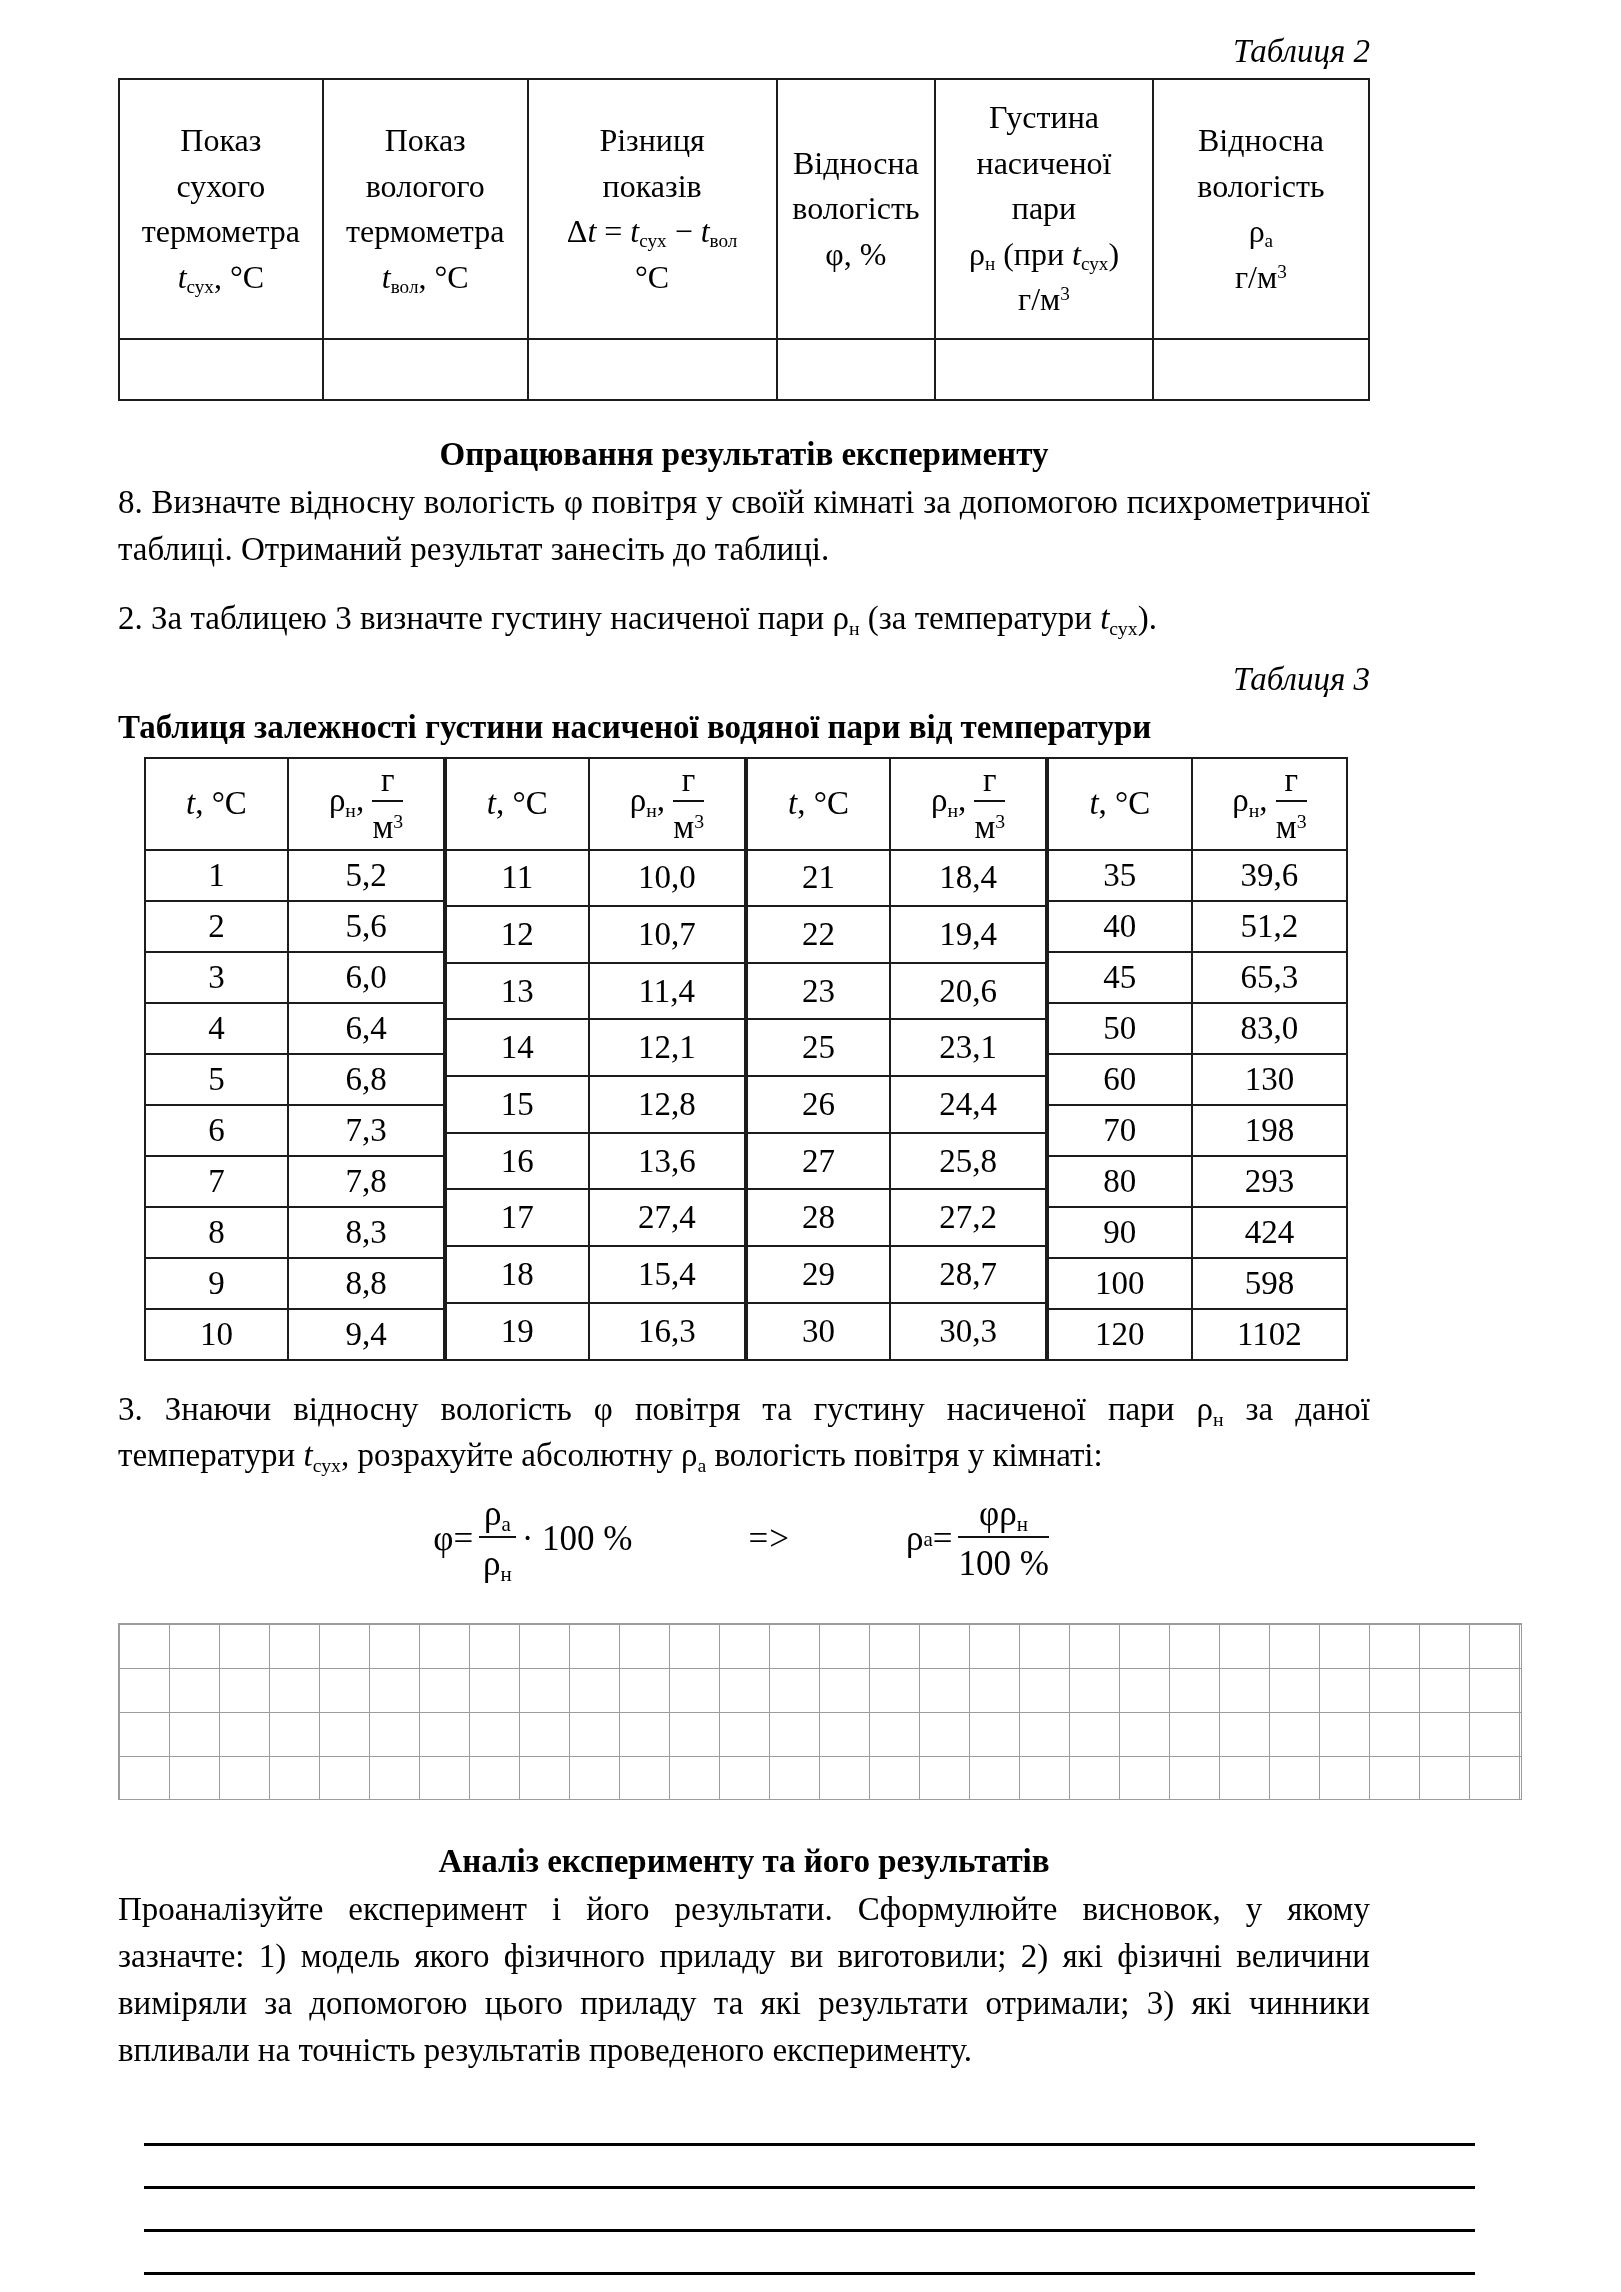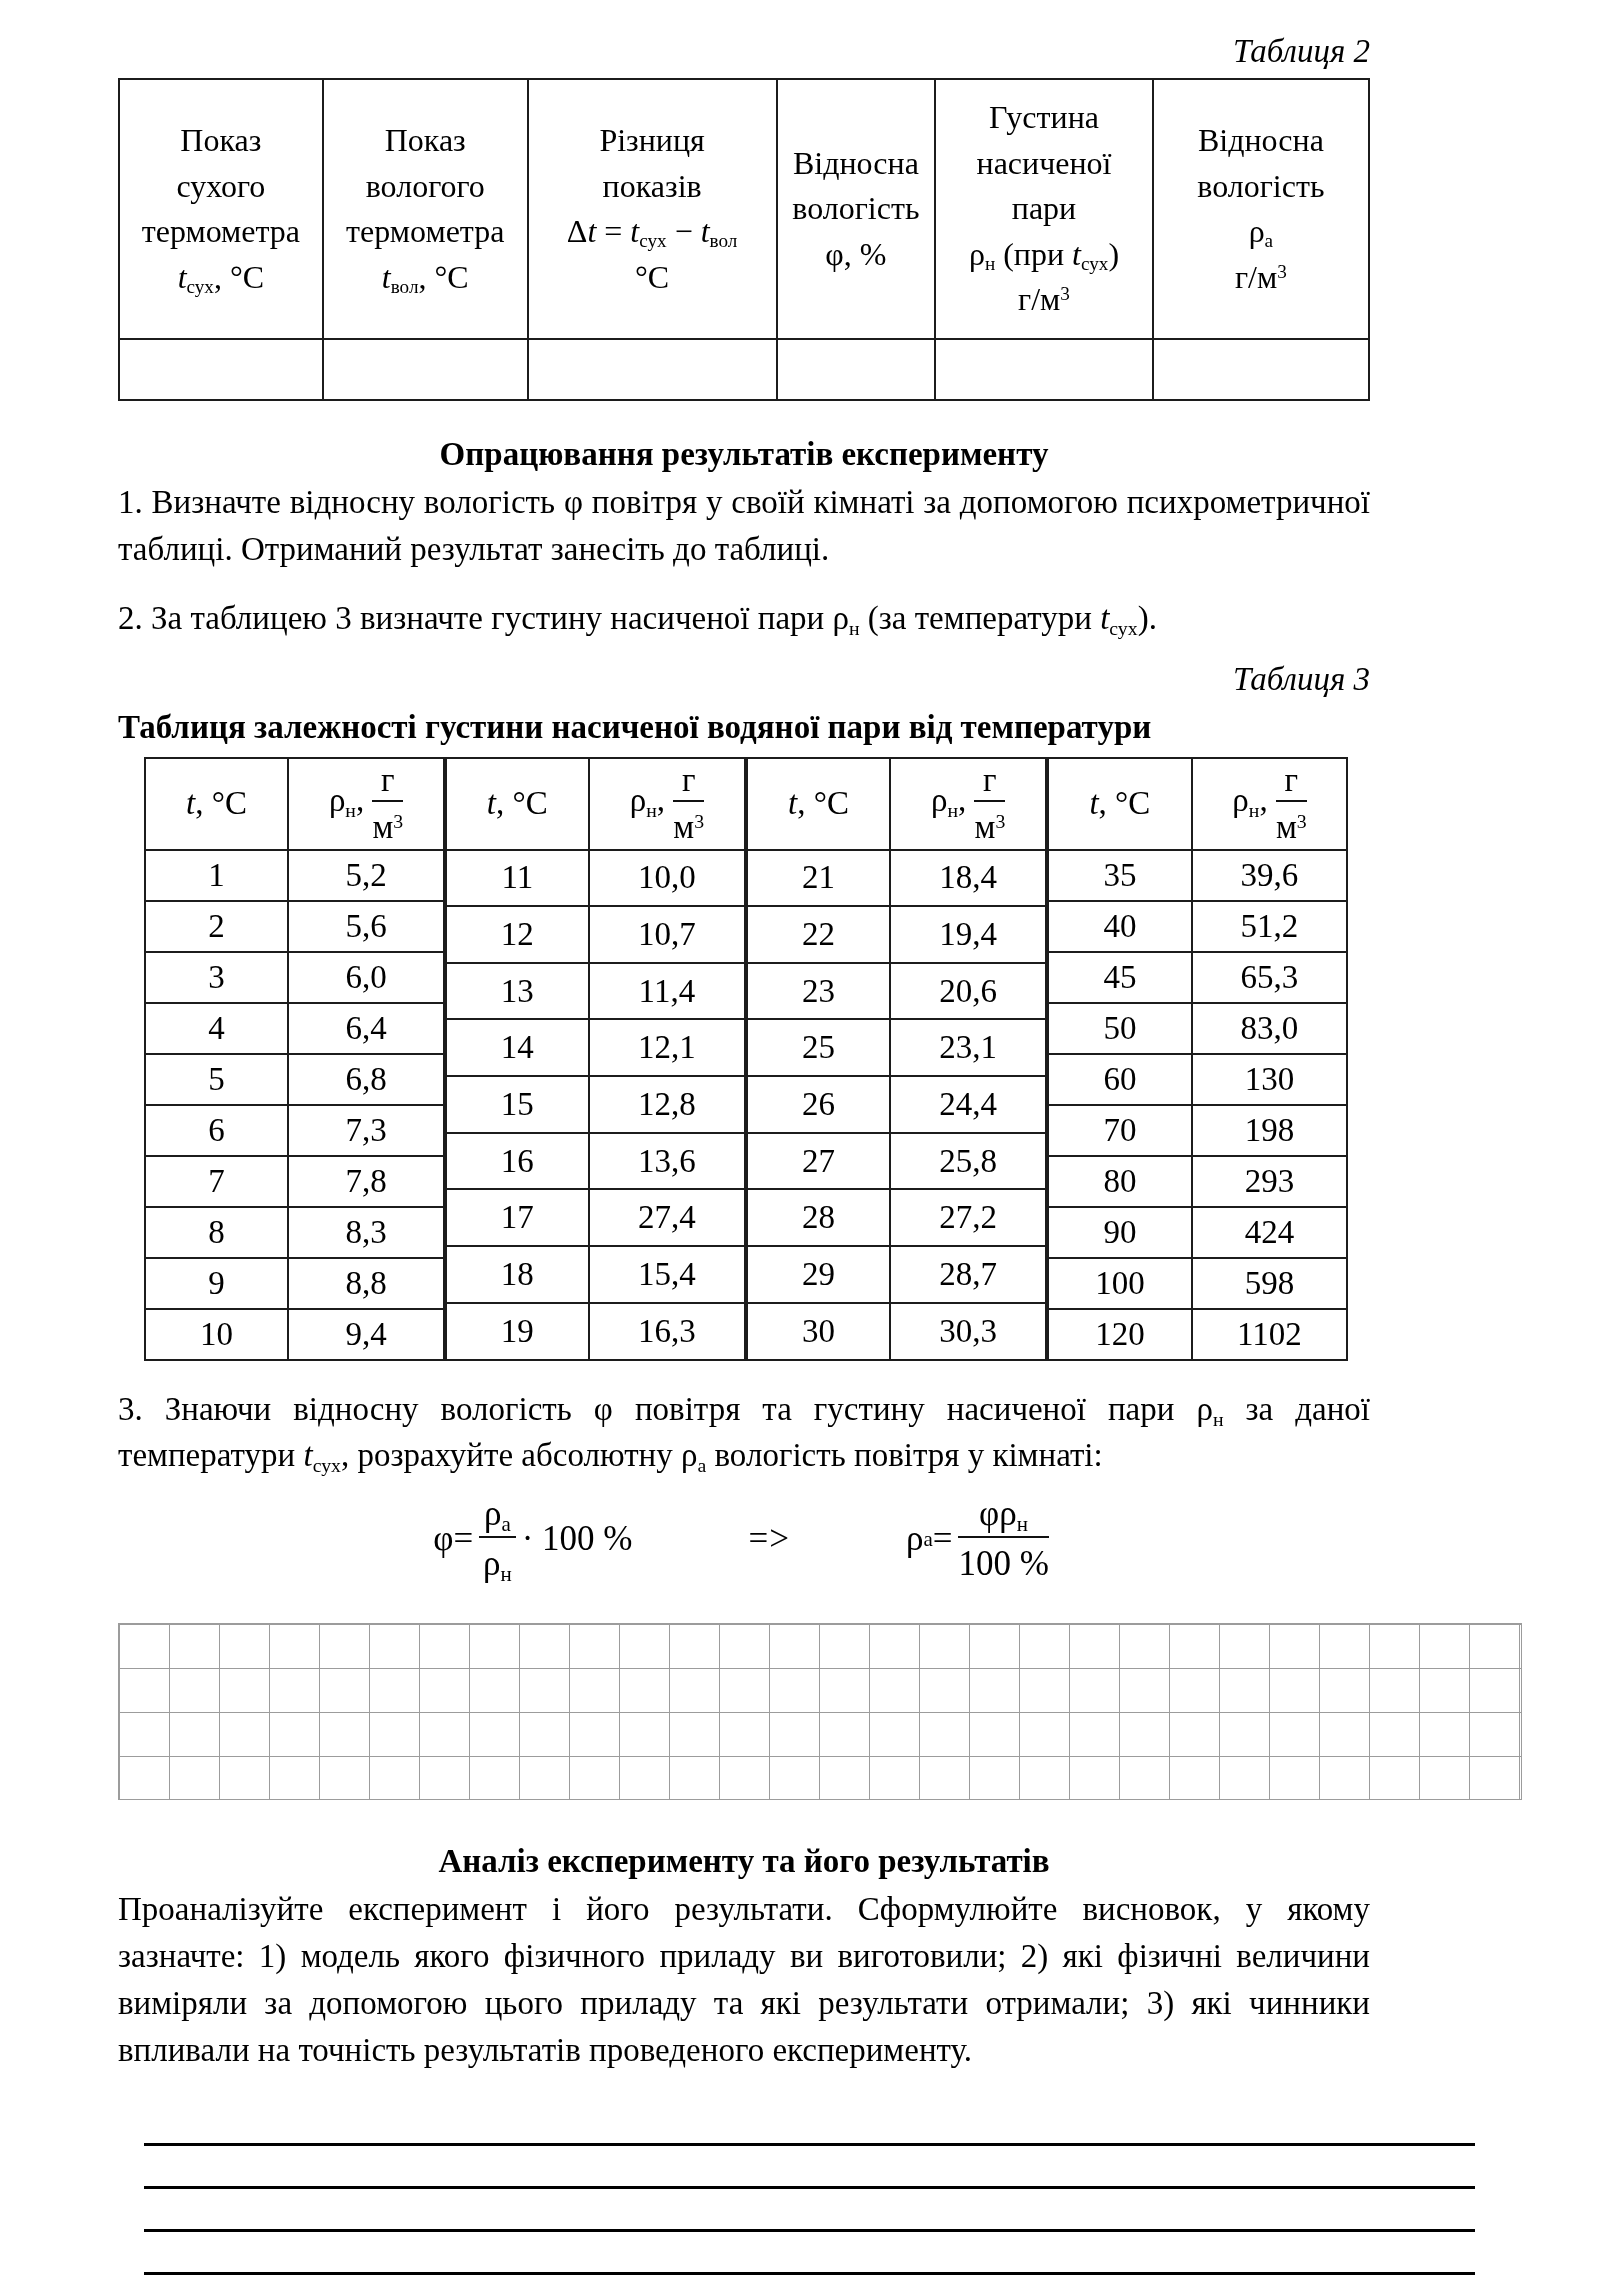--- a/index.html
+++ b/index.html
@@ -26,21 +26,21 @@
   }
   .t2 td.fill { height: 61px; }
 
   
   .heading { text-align: center; font-weight: bold; margin: 35px 0 0 0; }
   p.body-text { text-align: justify; margin: 5.9px 0 0 0; line-height: 1.42; }
   p.single { text-align: left; margin: 21.6px 0 0 0; line-height: 1.42; }
 
   
   .t3-title { text-align: left; font-weight: bold; margin: 0; line-height: 1.3; }
-  .t3-wrap { display: flex; justify-content: center; margin: 7.8px 21.6px 0 25.5px; }
+  .t3-wrap { display: flex; justify-content: space-between; margin: 7.8px 21.6px 0 25.5px; }
   table.t3 { border-collapse: collapse; }
   .t3 th, .t3 td { border: 2px solid #1c1c1c; text-align: center; font-weight: normal; }
   .t3 th { height: 92px; vertical-align: middle; border-bottom-width: 2.9px; }
   .t3 td { height: 51px; }
   .t3 .tcol { width: 155px; }
   .t3 .rcol { width: 167px; }
 
   
   .frac { display: inline-block; vertical-align: middle; text-align: center; line-height: 1.05; }
   .frac .fnum { display: block; border-bottom: 2px solid #111; padding: 1px 4.9px 2.9px; }
@@ -132,21 +132,21 @@
         <td class="fill"></td>
         <td class="fill"></td>
         <td class="fill"></td>
         <td class="fill"></td>
       </tr>
     </tbody>
   </table>
 
   <div class="heading">Опрацювання результатів експерименту</div>
 
-  <p class="body-text">1. Визначте відносну вологість φ повітря у своїй кімнаті за допомогою психрометричної таблиці. Отриманий результат занесіть до таблиці.</p>
+  <p class="body-text">8. Визначте відносну вологість φ повітря у своїй кімнаті за допомогою психрометричної таблиці. Отриманий результат занесіть до таблиці.</p>
 
   <p class="single"><span>2. За таблицею 3 визначте густину насиченої пари ρ</span><sub>н</sub><span> (за температури </span><span class="it">t</span><sub>сух</sub><span>).</span></p>
 
   <p class="caption" style="margin-top:19.6px;">Таблиця 3</p>
 
   <div class="t3-title">Таблиця залежності густини насиченої водяної пари від температури</div>
 
   <div class="t3-wrap">
     <table class="t3">
       <thead>

